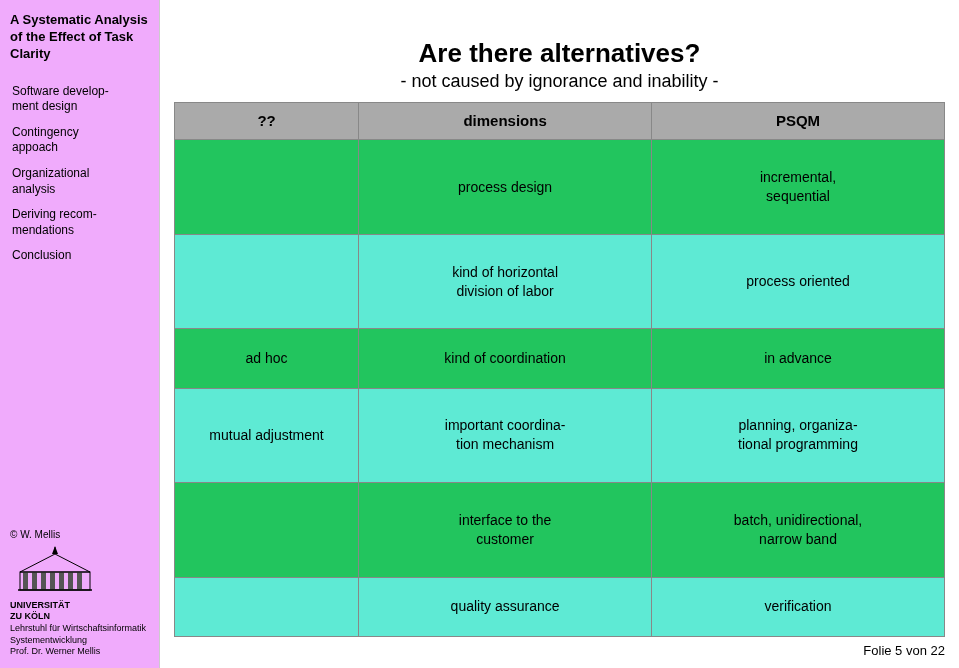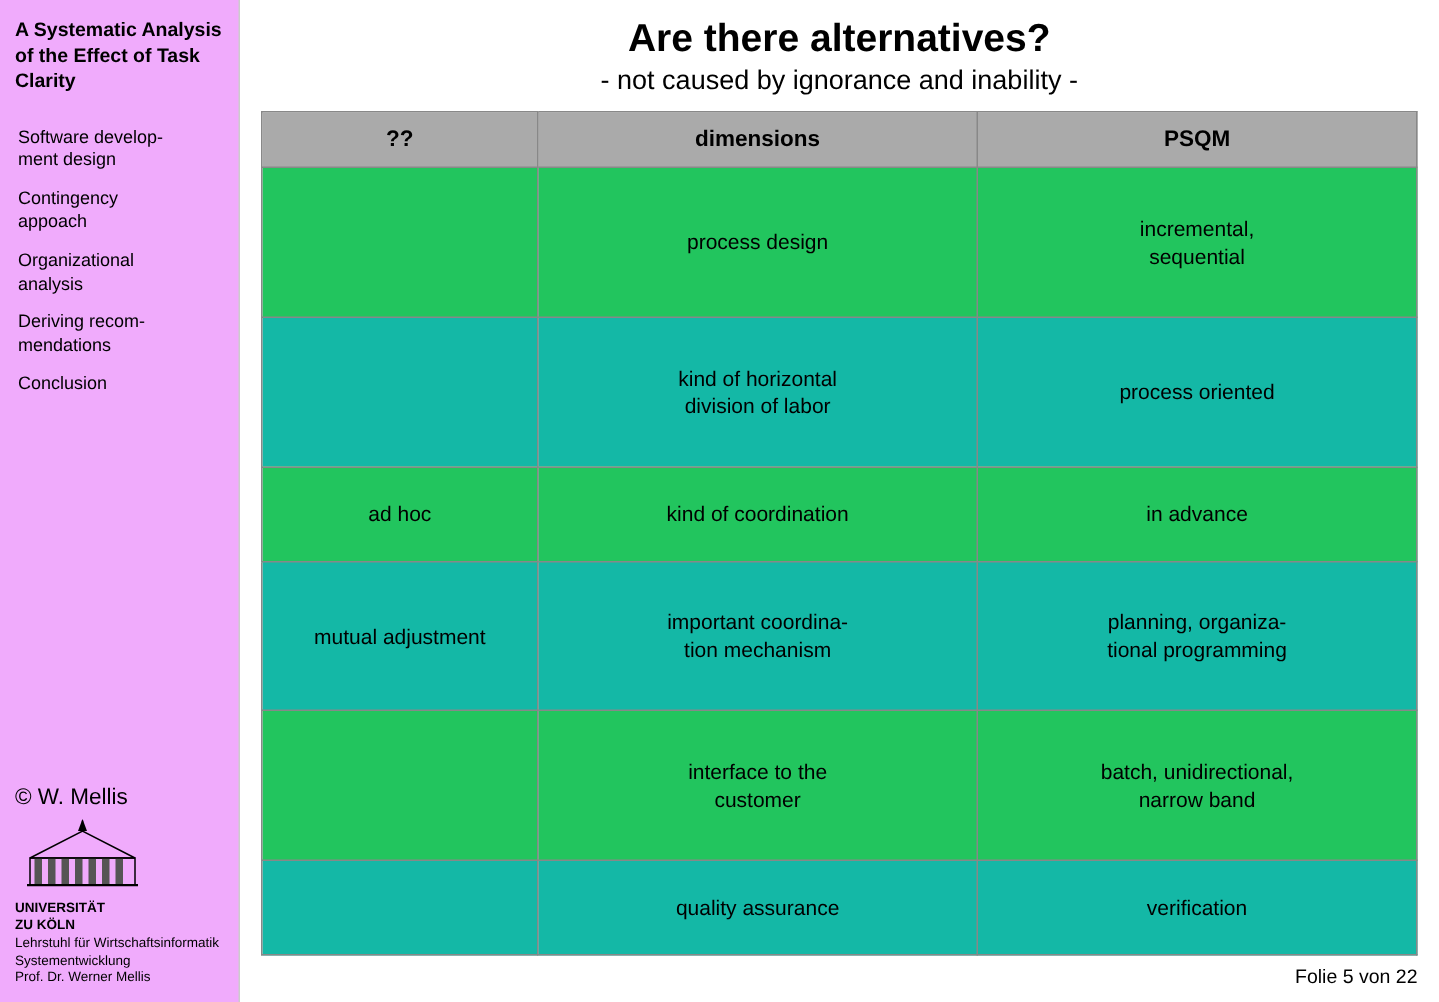--- a/index.html
+++ b/index.html
@@ -48,37 +48,38 @@
 
     .sidebar-bottom {
       display: flex;
       flex-direction: column;
       align-items: flex-start;
       gap: 4px;
       margin-top: auto;
     }
 
     .sidebar-copyright {
-      font-size: 15px;
+      font-size: 10px;
       color: #000;
     }
 
     .uni-text {
       font-size: 9px;
       color: #000;
       line-height: 1.3;
     }
 
     
     .main {
       flex: 1;
       display: flex;
       flex-direction: column;
       padding: 10px 14px 10px 14px;
       background: #fff;
+      margin-top: 28px;
     }
 
     .main-title {
       text-align: center;
       font-size: 26px;
       font-weight: bold;
       color: #000;
       margin-bottom: 2px;
     }
 
@@ -112,21 +113,21 @@
       font-weight: bold;
       padding: 8px 8px;
     }
 
     .col-qq { width: 22%; background: #ccc; }
     .col-dim { width: 35%; background: #ccc; }
     .col-psqm { width: 35%; background: #ccc; }
 
     
     .row-light { background: #22c55e; }
-    .row-dark { background: #14b8a6; }
+    .row-dark { background: #5eead4; }
 
     
     .footer {
       display: flex;
       justify-content: flex-end;
       align-items: center;
       margin-top: 6px;
     }
 
     .footer-text {

